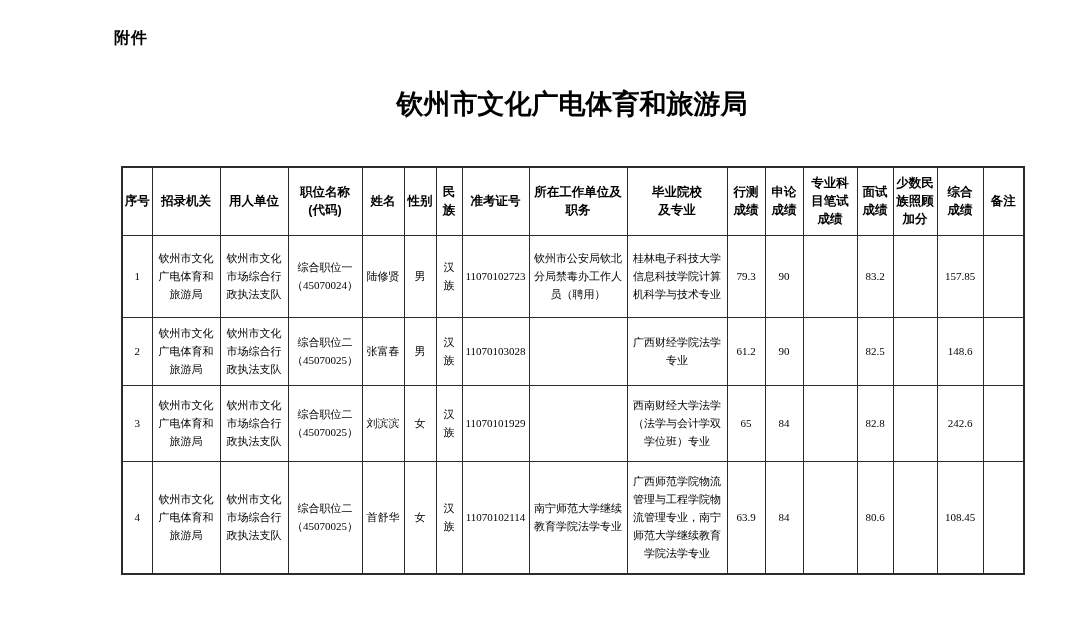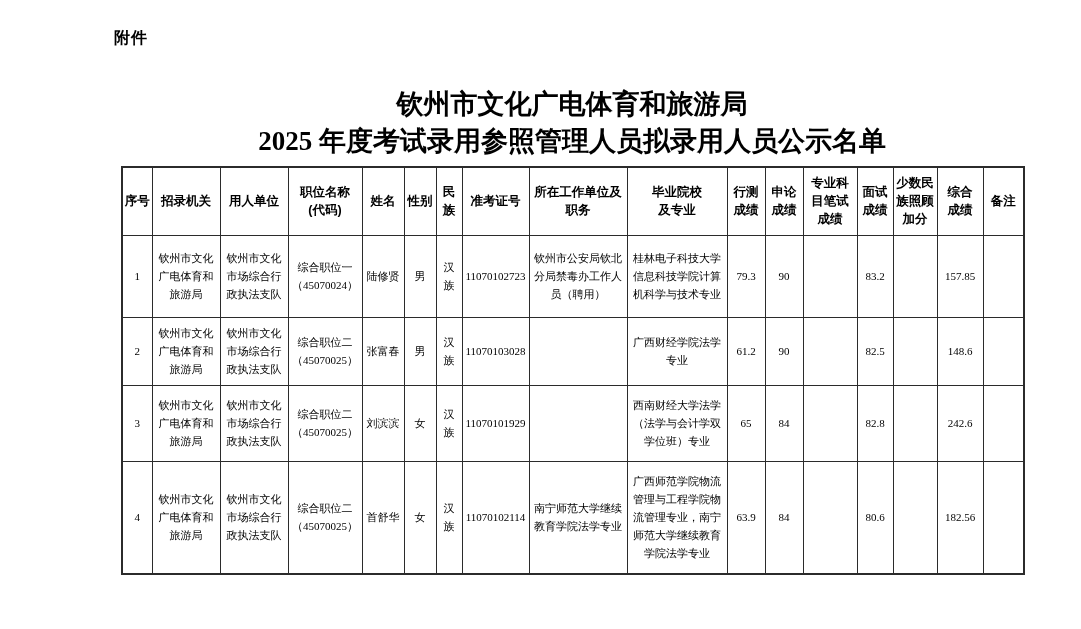--- a/index.html
+++ b/index.html
@@ -77,21 +77,20 @@
 </style>
 </head>
 <body>
 
 <div class="page">
 
   <div class="attachment">附件</div>
 
   <div class="title-block">
     <div>钦州市文化广电体育和旅游局</div>
-    <div>2025 年度考试录用参照管理人员拟录用人员公示名单</div>
   </div>
 
   <table class="roster">
     <colgroup>
         <col style="width: 30px;">
         <col style="width: 68px;">
         <col style="width: 68px;">
         <col style="width: 74px;">
         <col style="width: 42px;">
         <col style="width: 32px;">
@@ -206,19 +205,19 @@
           <td>女</td>
           <td>汉族</td>
           <td>11070102114</td>
           <td>南宁师范大学继续教育学院法学专业</td>
           <td>广西师范学院物流管理与工程学院物流管理专业，南宁师范大学继续教育学院法学专业</td>
           <td>63.9</td>
           <td>84</td>
           <td></td>
           <td>80.6</td>
           <td></td>
-          <td>182.56</td>
+          <td>108.45</td>
           <td></td>
         </tr>
       </tbody>
   </table>
 
 </div>
 
 </body></html>

